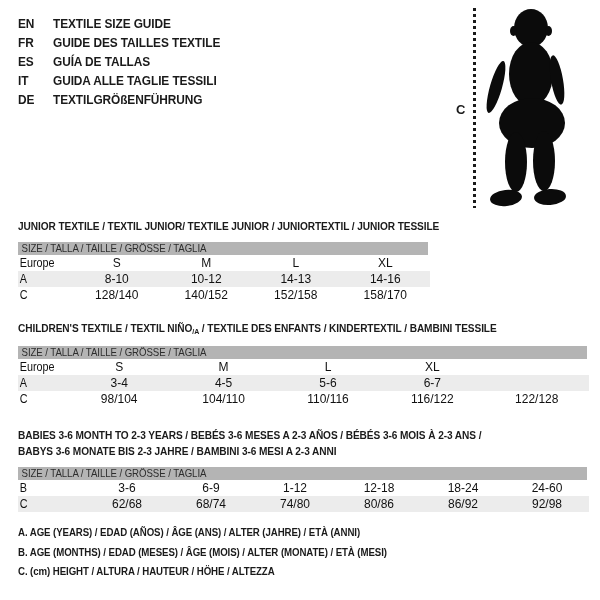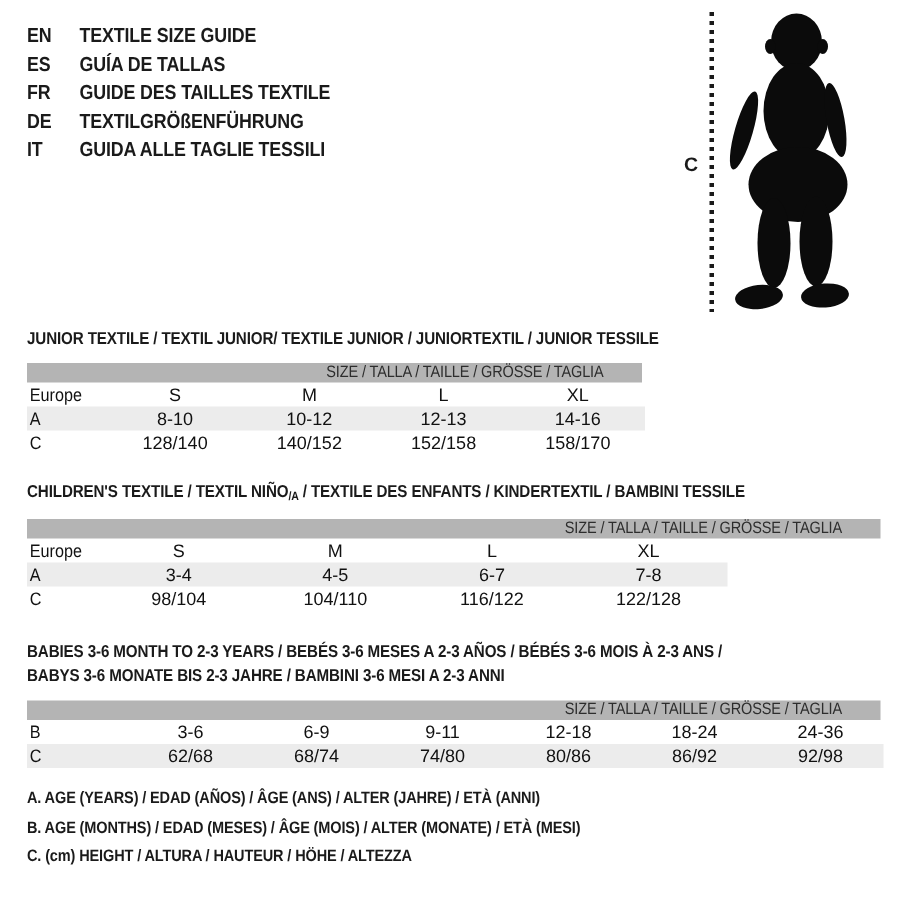--- a/index.html
+++ b/index.html
@@ -21,21 +21,21 @@
   .height-label { position:absolute; left:456px; top:102px; font-size:13px; font-weight:700; }
   .baby { position:absolute; left:480px; top:6px; width:100px; height:204px; }
 
   
   .sec-title { position:absolute; left:18px; font-size:11.5px; font-weight:700;
     transform:scaleX(0.88); transform-origin:0 0; white-space:nowrap; letter-spacing:-0.1px; line-height:16px; }
   .sec-title .sub { font-size:8px; vertical-align:-2px; }
 
   
   .size-bar { position:absolute; left:18px; height:13px; line-height:13px;
-    background:var(--size-bar-bg,#b4b4b4); font-size:11px; color:#2d2d2d;text-align:right; }
+    background:var(--size-bar-bg,#b4b4b4); font-size:11px; color:#2d2d2d; }
   .size-bar .cond { padding-left:4px; }
 
   
   .tbl { position:absolute; left:18px; }
   .trow { display:flex; height:16px; line-height:16px; font-size:12px; color:#111; }
   .trow.shaded { background:var(--alt-row-bg,#ececec); }
   .cell { text-align:center; flex:none; }
   .cell.label { text-align:left; padding-left:2px; transform:scaleX(0.9); transform-origin:0 50%; }
   .t1 .cell { width:89.5px; } .t1 .cell.label { width:52px; }
   .t2 .cell { width:104.4px; } .t2 .cell.label { width:47px; }
@@ -48,30 +48,30 @@
 </head>
 <body>
 
 <div id="canvas">
 
   <div class="langs">
     <div class="lang-row">
       <span class="lang-code"><span class="cond">EN</span></span><span class="cond">TEXTILE SIZE GUIDE</span>
     </div>
     <div class="lang-row">
+      <span class="lang-code"><span class="cond">FR</span></span><span class="cond">GUIDE DES TAILLES TEXTILE</span>
+    </div>
+    <div class="lang-row">
       <span class="lang-code"><span class="cond">ES</span></span><span class="cond">GUÍA DE TALLAS</span>
     </div>
     <div class="lang-row">
-      <span class="lang-code"><span class="cond">FR</span></span><span class="cond">GUIDE DES TAILLES TEXTILE</span>
+      <span class="lang-code"><span class="cond">IT</span></span><span class="cond">GUIDA ALLE TAGLIE TESSILI</span>
     </div>
     <div class="lang-row">
       <span class="lang-code"><span class="cond">DE</span></span><span class="cond">TEXTILGRÖßENFÜHRUNG</span>
-    </div>
-    <div class="lang-row">
-      <span class="lang-code"><span class="cond">IT</span></span><span class="cond">GUIDA ALLE TAGLIE TESSILI</span>
     </div>
   </div>
 
   <div class="height-line"></div>
   <div class="height-label">C</div>
   <svg class="baby" viewBox="0 0 100 204" aria-hidden="true">
     <g fill="#0b0b0b">
       <ellipse cx="51" cy="22" rx="17" ry="19"></ellipse>
       <ellipse cx="33.5" cy="25" rx="3.5" ry="5"></ellipse>
       <ellipse cx="68.5" cy="25" rx="3.5" ry="5"></ellipse>
@@ -95,21 +95,21 @@
         <div class="cell label">Europe</div>
         <div class="cell">S</div>
         <div class="cell">M</div>
         <div class="cell">L</div>
         <div class="cell">XL</div>
       </div>
       <div class="trow shaded">
         <div class="cell label">A</div>
         <div class="cell">8-10</div>
         <div class="cell">10-12</div>
-        <div class="cell">12-13</div>
+        <div class="cell">14-13</div>
         <div class="cell">14-16</div>
       </div>
       <div class="trow">
         <div class="cell label">C</div>
         <div class="cell">128/140</div>
         <div class="cell">140/152</div>
         <div class="cell">152/158</div>
         <div class="cell">158/170</div>
       </div>
     </div>
@@ -123,48 +123,49 @@
         <div class="cell label">Europe</div>
         <div class="cell">S</div>
         <div class="cell">M</div>
         <div class="cell">L</div>
         <div class="cell">XL</div>
       </div>
       <div class="trow shaded">
         <div class="cell label">A</div>
         <div class="cell">3-4</div>
         <div class="cell">4-5</div>
+        <div class="cell">5-6</div>
         <div class="cell">6-7</div>
-        <div class="cell">7-8</div>
       </div>
       <div class="trow">
         <div class="cell label">C</div>
         <div class="cell">98/104</div>
         <div class="cell">104/110</div>
+        <div class="cell">110/116</div>
         <div class="cell">116/122</div>
         <div class="cell">122/128</div>
       </div>
     </div>
 
   <div class="sec-title" style="top:427px">
     <div>BABIES 3-6 MONTH TO 2-3 YEARS / BEBÉS 3-6 MESES A 2-3 AÑOS / BÉBÉS 3-6 MOIS À 2-3 ANS /</div>
     <div>BABYS 3-6 MONATE BIS 2-3 JAHRE / BAMBINI 3-6 MESI A 2-3 ANNI</div>
   </div>
   <div class="size-bar" style="top:467px;width:569px">
     <span class="cond">SIZE / TALLA / TAILLE / GRÖSSE / TAGLIA</span>
   </div>
   <div class="tbl t3" style="top:480px">
       <div class="trow">
         <div class="cell label">B</div>
         <div class="cell">3-6</div>
         <div class="cell">6-9</div>
-        <div class="cell">9-11</div>
+        <div class="cell">1-12</div>
         <div class="cell">12-18</div>
         <div class="cell">18-24</div>
-        <div class="cell">24-36</div>
+        <div class="cell">24-60</div>
       </div>
       <div class="trow shaded">
         <div class="cell label">C</div>
         <div class="cell">62/68</div>
         <div class="cell">68/74</div>
         <div class="cell">74/80</div>
         <div class="cell">80/86</div>
         <div class="cell">86/92</div>
         <div class="cell">92/98</div>
       </div>

